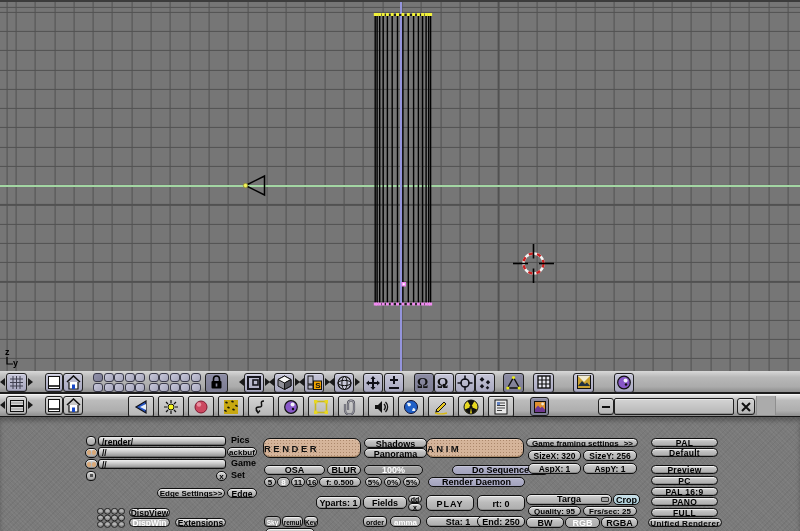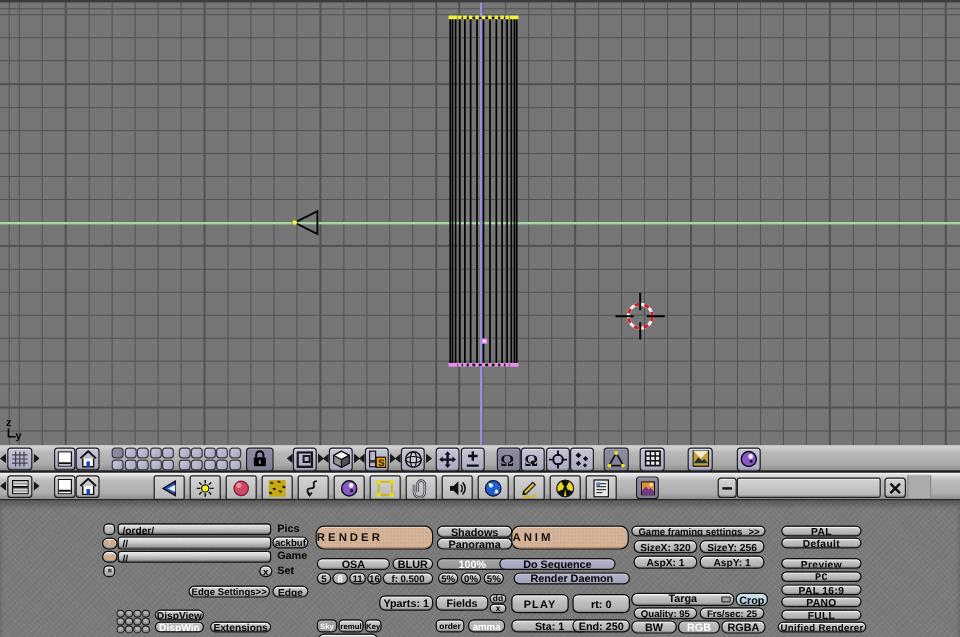--- a/index.html
+++ b/index.html
@@ -358,21 +358,21 @@
 <div class="ab hbtn2" style="left:598px;top:398px;width:16px;height:17px;"></div>
 <div class="ab" style="left:602px;top:405.5px;width:8px;height:2px;background:#101010;"></div>
 <div class="ab hbtn2" style="left:614px;top:398px;width:120px;height:17px;border-radius:2px;"></div>
 <div class="ab hbtn2" style="left:737px;top:398px;width:18px;height:17px;"></div>
 <svg class="ab" style="left:741px;top:401.5px" width="10" height="10">
       <path d="M1 1 L9 9 M9 1 L1 9" stroke="#101010" stroke-width="2"></path>
     </svg>
 <div class="ab" style="left:756px;top:396px;width:20px;height:19px;background:#ababab;border-left:1px solid #8e8e8e;border-right:1px solid #8e8e8e;"></div>
 <div class="ab" style="left:0;top:417px;width:800px;height:114px;background-color:#7a7a7a;background-image:repeating-linear-gradient(45deg,rgba(255,255,255,.045) 0 1px,transparent 1px 3px),repeating-linear-gradient(-45deg,rgba(0,0,0,.05) 0 1px,transparent 1px 4px);box-shadow:inset 0 4px 4px rgba(0,0,0,.26);"></div>
 <div class="ab b" style="left:86px;top:436px;width:10px;height:10px;border-radius:4px;"></div>
-<div class="ab fld" style="left:98px;top:435.5px;width:128px;height:10.5px;border-radius:3px;font-size:8.5px;padding-left:3px;line-height:10px;">/order/</div>
+<div class="ab fld" style="left:98px;top:435.5px;width:128px;height:10.5px;border-radius:3px;font-size:8.5px;padding-left:3px;line-height:10px;">/render/</div>
 <div class="ab lbl" style="left:231px;top:435px;width:30px;height:11px;font-size:9px;line-height:11px;">Pics</div>
 <div class="ab b" style="left:85px;top:447.5px;width:13px;height:10px;border-radius:5px;"></div>
 <div class="ab" style="left:87px;top:450px;width:4px;height:5px;background:#d8a878;border-radius:2px;"></div>
 <div class="ab" style="left:92px;top:450px;width:4px;height:5px;background:#d8a878;border-radius:2px;"></div>
 <div class="ab fld" style="left:98px;top:447px;width:128px;height:10.5px;border-radius:3px;font-size:8.5px;padding-left:3px;line-height:10px;">//</div>
 <div class="ab b" style="left:227px;top:447px;width:30px;height:10px;line-height:10px;font-size:8px;border-radius:5px;">ackbuf</div>
 <div class="ab b" style="left:85px;top:459px;width:13px;height:10px;border-radius:5px;"></div>
 <div class="ab" style="left:87px;top:461.5px;width:4px;height:5px;background:#d8a878;border-radius:2px;"></div>
 <div class="ab" style="left:92px;top:461.5px;width:4px;height:5px;background:#d8a878;border-radius:2px;"></div>
 <div class="ab fld" style="left:98px;top:458.5px;width:128px;height:10.5px;border-radius:3px;font-size:8.5px;padding-left:3px;line-height:10px;">//</div>
@@ -412,21 +412,21 @@
 <div class="ab b" style="left:129px;top:508px;width:41px;height:9px;line-height:9px;font-size:8.5px;border-radius:5px;">DispView</div>
 <div class="ab bp" style="left:129px;top:517.5px;width:41px;height:9px;line-height:9px;font-size:8.5px;border-radius:5px;">DispWin</div>
 <div class="ab b" style="left:175px;top:517.5px;width:51px;height:9px;line-height:9px;font-size:8.5px;border-radius:5px;">Extensions</div>
 <div class="ab tan" style="left:263px;top:437.5px;width:98px;height:20.5px;line-height:20.5px;font-size:9.5px;border-radius:5px;border-radius:7px;letter-spacing:2.5px;">RENDER</div>
 <div class="ab b" style="left:364px;top:437.5px;width:63px;height:10px;line-height:10px;font-size:9px;border-radius:5px;">Shadows</div>
 <div class="ab b" style="left:364px;top:448px;width:63px;height:10px;line-height:10px;font-size:9px;border-radius:5px;">Panorama</div>
 <div class="ab tan" style="left:426px;top:437.5px;width:98px;height:20.5px;line-height:20.5px;font-size:9.5px;border-radius:5px;border-radius:7px;letter-spacing:2.5px;">ANIM</div>
 <div class="ab b" style="left:264px;top:465px;width:61px;height:9.5px;line-height:9.5px;font-size:9px;border-radius:5px;">OSA</div>
 <div class="ab b" style="left:327px;top:465px;width:34px;height:9.5px;line-height:9.5px;font-size:9px;border-radius:5px;">BLUR</div>
 <div class="ab bd" style="left:364px;top:465px;width:59px;height:9.5px;line-height:9.5px;font-size:9px;border-radius:5px;">100%</div>
-<div class="ab lav" style="left:416px;top:465px;width:97px;height:9.5px;line-height:9.5px;font-size:9px;border-radius:5px;">Do Sequence</div>
+<div class="ab lav" style="left:452px;top:465px;width:97px;height:9.5px;line-height:9.5px;font-size:9px;border-radius:5px;">Do Sequence</div>
 <div class="ab b" style="left:264px;top:477px;width:12px;height:9.5px;line-height:9.5px;font-size:8px;border-radius:5px;">5</div>
 <div class="ab bp" style="left:277px;top:477px;width:13px;height:9.5px;line-height:9.5px;font-size:8px;border-radius:5px;">8</div>
 <div class="ab b" style="left:291px;top:477px;width:14px;height:9.5px;line-height:9.5px;font-size:8px;border-radius:5px;">11</div>
 <div class="ab b" style="left:306px;top:477px;width:12px;height:9.5px;line-height:9.5px;font-size:8px;border-radius:5px;">16</div>
 <div class="ab b" style="left:319px;top:477px;width:42px;height:9.5px;line-height:9.5px;font-size:8px;border-radius:5px;">f: 0.500</div>
 <div class="ab b" style="left:365px;top:477px;width:17px;height:9.5px;line-height:9.5px;font-size:8px;border-radius:5px;">5%</div>
 <div class="ab b" style="left:384px;top:477px;width:17px;height:9.5px;line-height:9.5px;font-size:8px;border-radius:5px;">0%</div>
 <div class="ab b" style="left:403px;top:477px;width:17px;height:9.5px;line-height:9.5px;font-size:8px;border-radius:5px;">5%</div>
 <div class="ab lav" style="left:428px;top:477px;width:97px;height:9.5px;line-height:9.5px;font-size:9px;border-radius:5px;">Render Daemon</div>
 <div class="ab b" style="left:265px;top:496px;width:50px;height:13px;line-height:13px;font-size:9px;border-radius:5px;margin-top:32px;">Xparts: 1</div>
@@ -452,17 +452,17 @@
 <div class="ab" style="left:601px;top:496.5px;width:8px;height:5.5px;background:#a0a0a0;border:1px solid #333;border-radius:1px;"></div>
 <div class="ab cy" style="left:613px;top:494px;width:27px;height:10.5px;line-height:10.5px;font-size:9px;border-radius:5px;">Crop</div>
 <div class="ab b" style="left:528px;top:505.5px;width:53px;height:10px;line-height:10px;font-size:8px;border-radius:5px;">Quality: 95</div>
 <div class="ab b" style="left:583px;top:505.5px;width:54px;height:10px;line-height:10px;font-size:8px;border-radius:5px;">Frs/sec: 25</div>
 <div class="ab b" style="left:526px;top:517px;width:38px;height:11px;line-height:11px;font-size:9px;border-radius:5px;">BW</div>
 <div class="ab bp" style="left:565px;top:517px;width:35px;height:11px;line-height:11px;font-size:9px;border-radius:5px;">RGB</div>
 <div class="ab b" style="left:601px;top:517px;width:37px;height:11px;line-height:11px;font-size:9px;border-radius:5px;">RGBA</div>
 <div class="ab b" style="left:651px;top:437.5px;width:67px;height:9.2px;line-height:9.2px;font-size:8.5px;border-radius:5px;letter-spacing:0.3px;">PAL</div>
 <div class="ab b" style="left:651px;top:447.8px;width:67px;height:9.2px;line-height:9.2px;font-size:8.5px;border-radius:5px;letter-spacing:0.3px;">Default</div>
 <div class="ab b" style="left:651px;top:465px;width:67px;height:9.2px;line-height:9.2px;font-size:8.5px;border-radius:5px;letter-spacing:0.3px;">Preview</div>
-<div class="ab b" style="left:651px;top:476px;width:67px;height:9.2px;line-height:9.2px;font-size:8.5px;border-radius:5px;letter-spacing:0.3px;font-family:Liberation Mono, monospace;">PC</div>
+<div class="ab b" style="left:651px;top:476px;width:67px;height:9.2px;line-height:9.2px;font-size:8.5px;border-radius:5px;letter-spacing:0.3px;">PC</div>
 <div class="ab b" style="left:651px;top:486.5px;width:67px;height:9.2px;line-height:9.2px;font-size:8.5px;border-radius:5px;letter-spacing:0.3px;">PAL 16:9</div>
 <div class="ab b" style="left:651px;top:497px;width:67px;height:9.2px;line-height:9.2px;font-size:8.5px;border-radius:5px;letter-spacing:0.3px;">PANO</div>
 <div class="ab b" style="left:651px;top:507.5px;width:67px;height:9.2px;line-height:9.2px;font-size:8.5px;border-radius:5px;letter-spacing:0.3px;">FULL</div>
 <div class="ab b" style="left:648px;top:518px;width:74px;height:9.2px;line-height:9.2px;font-size:8px;border-radius:5px;letter-spacing:0.3px;">Unified Renderer</div>
 </div>
 </body></html>

